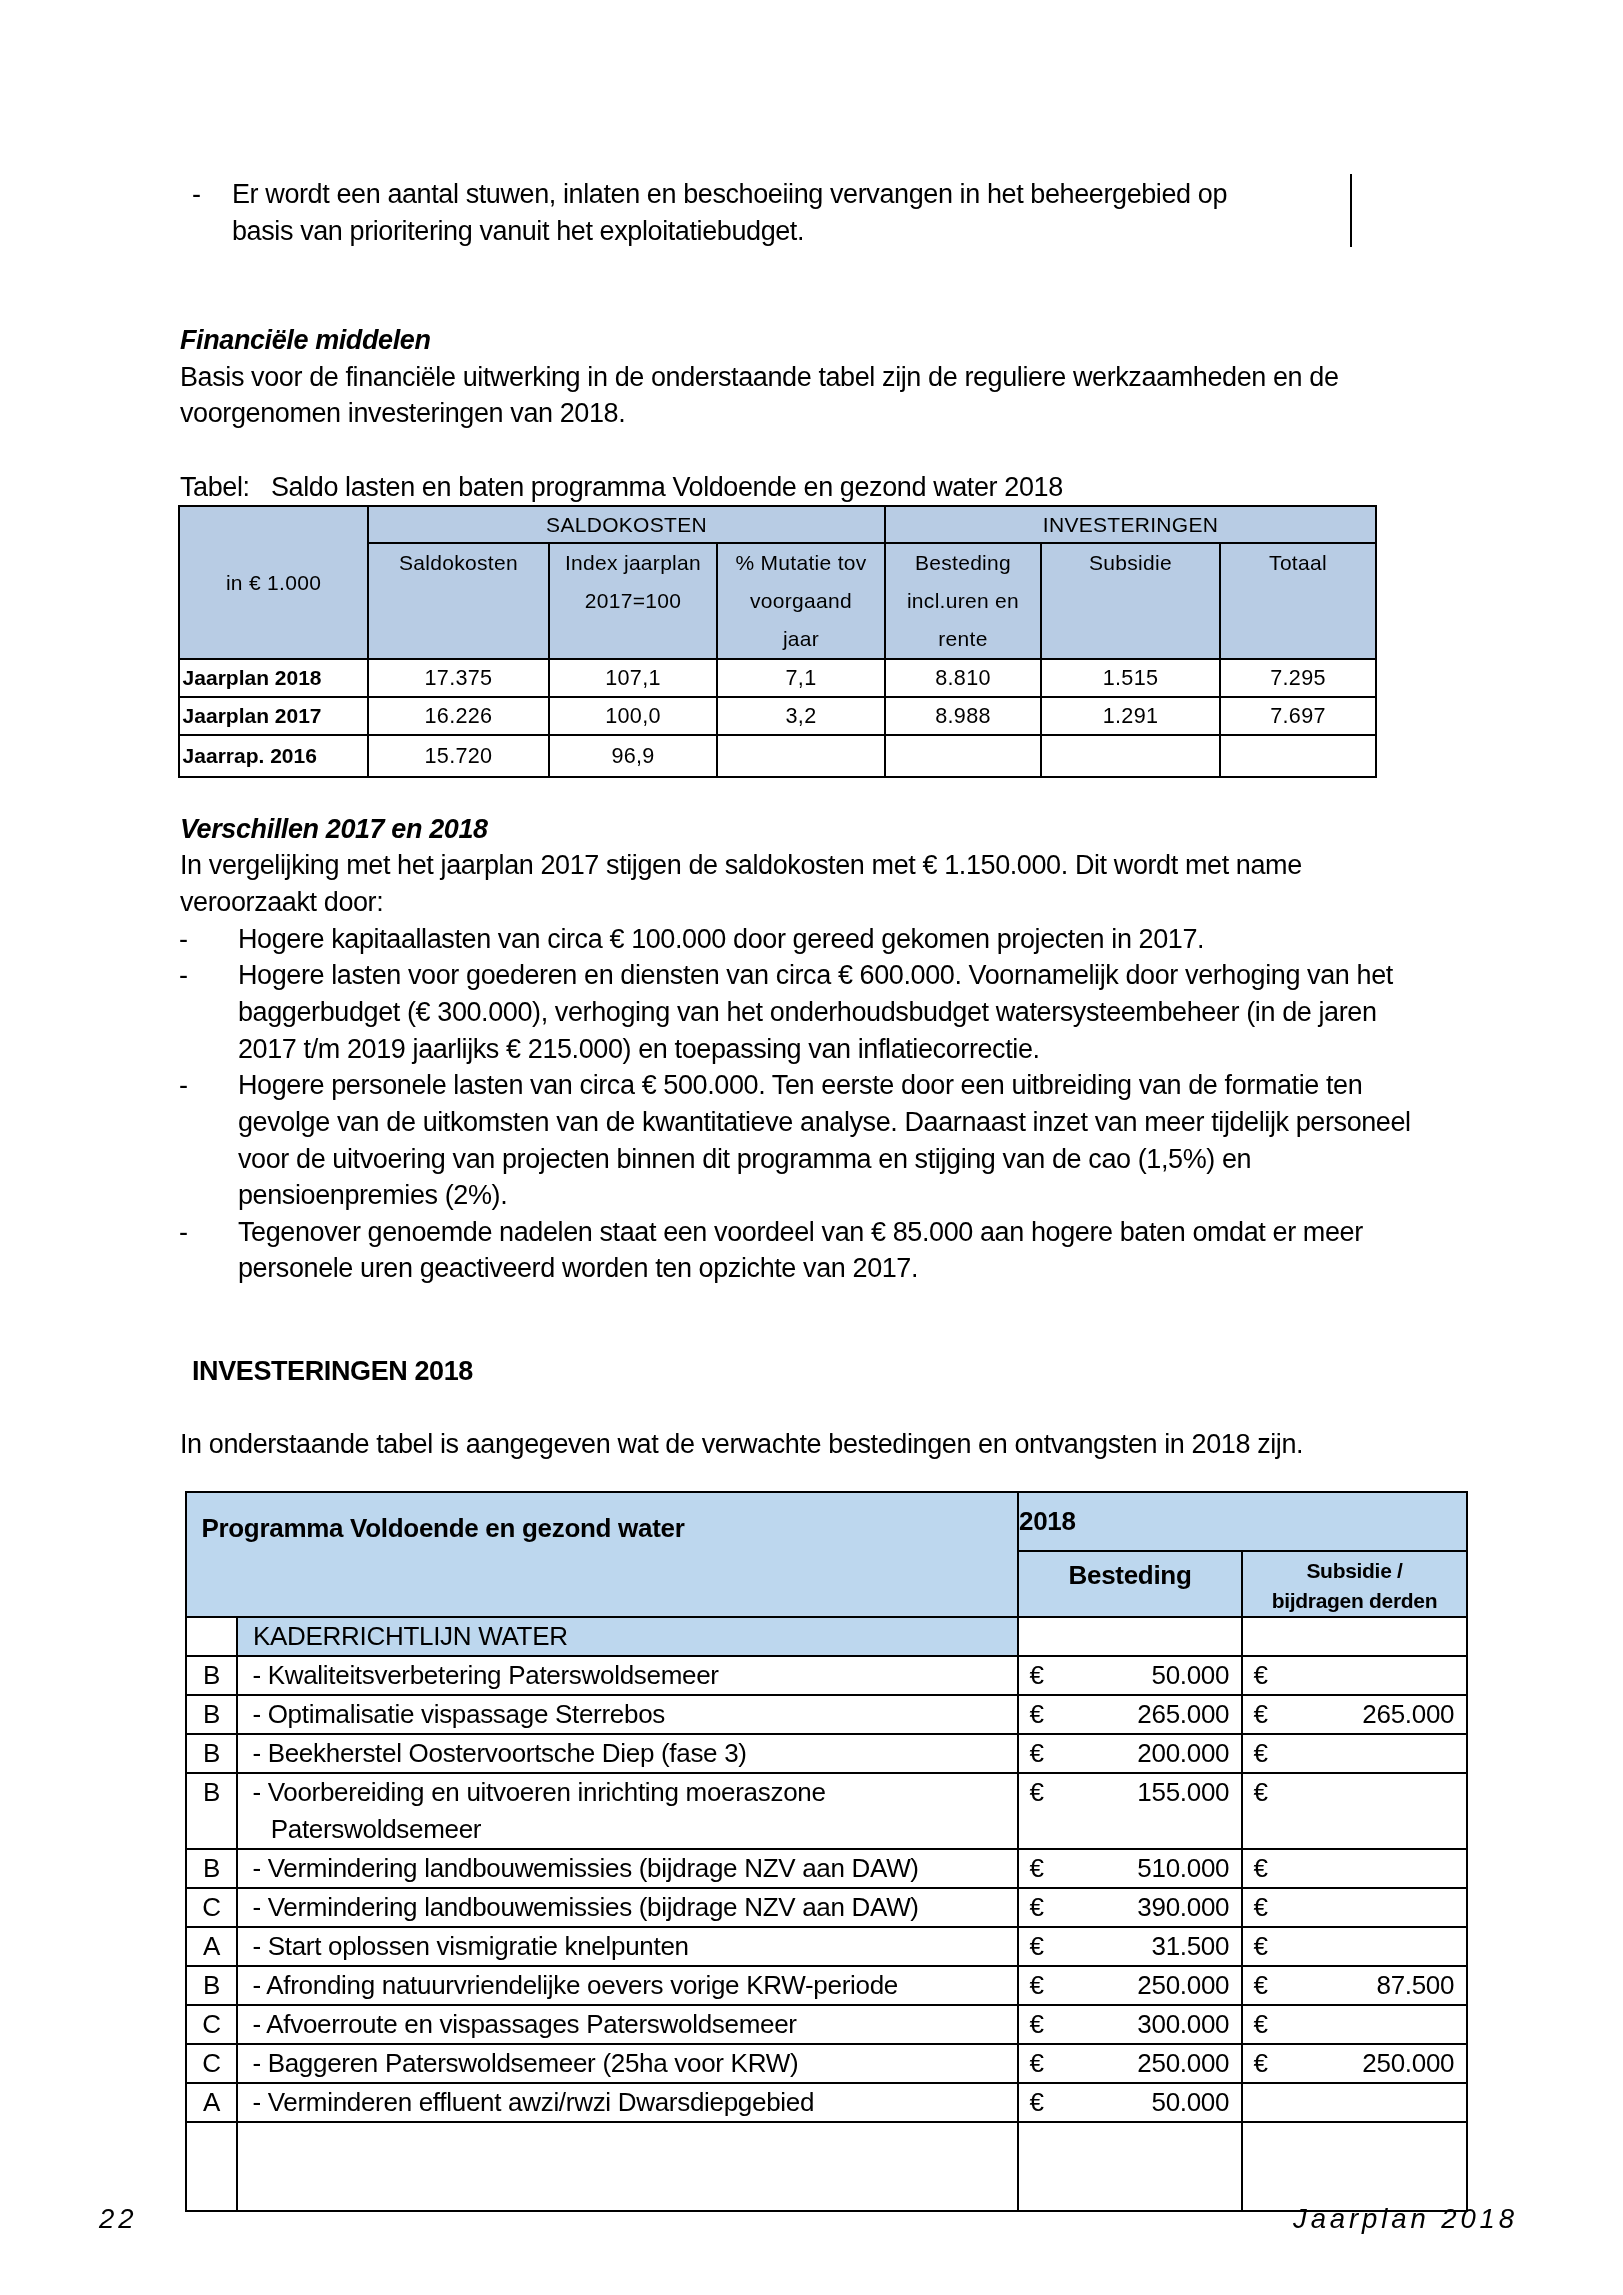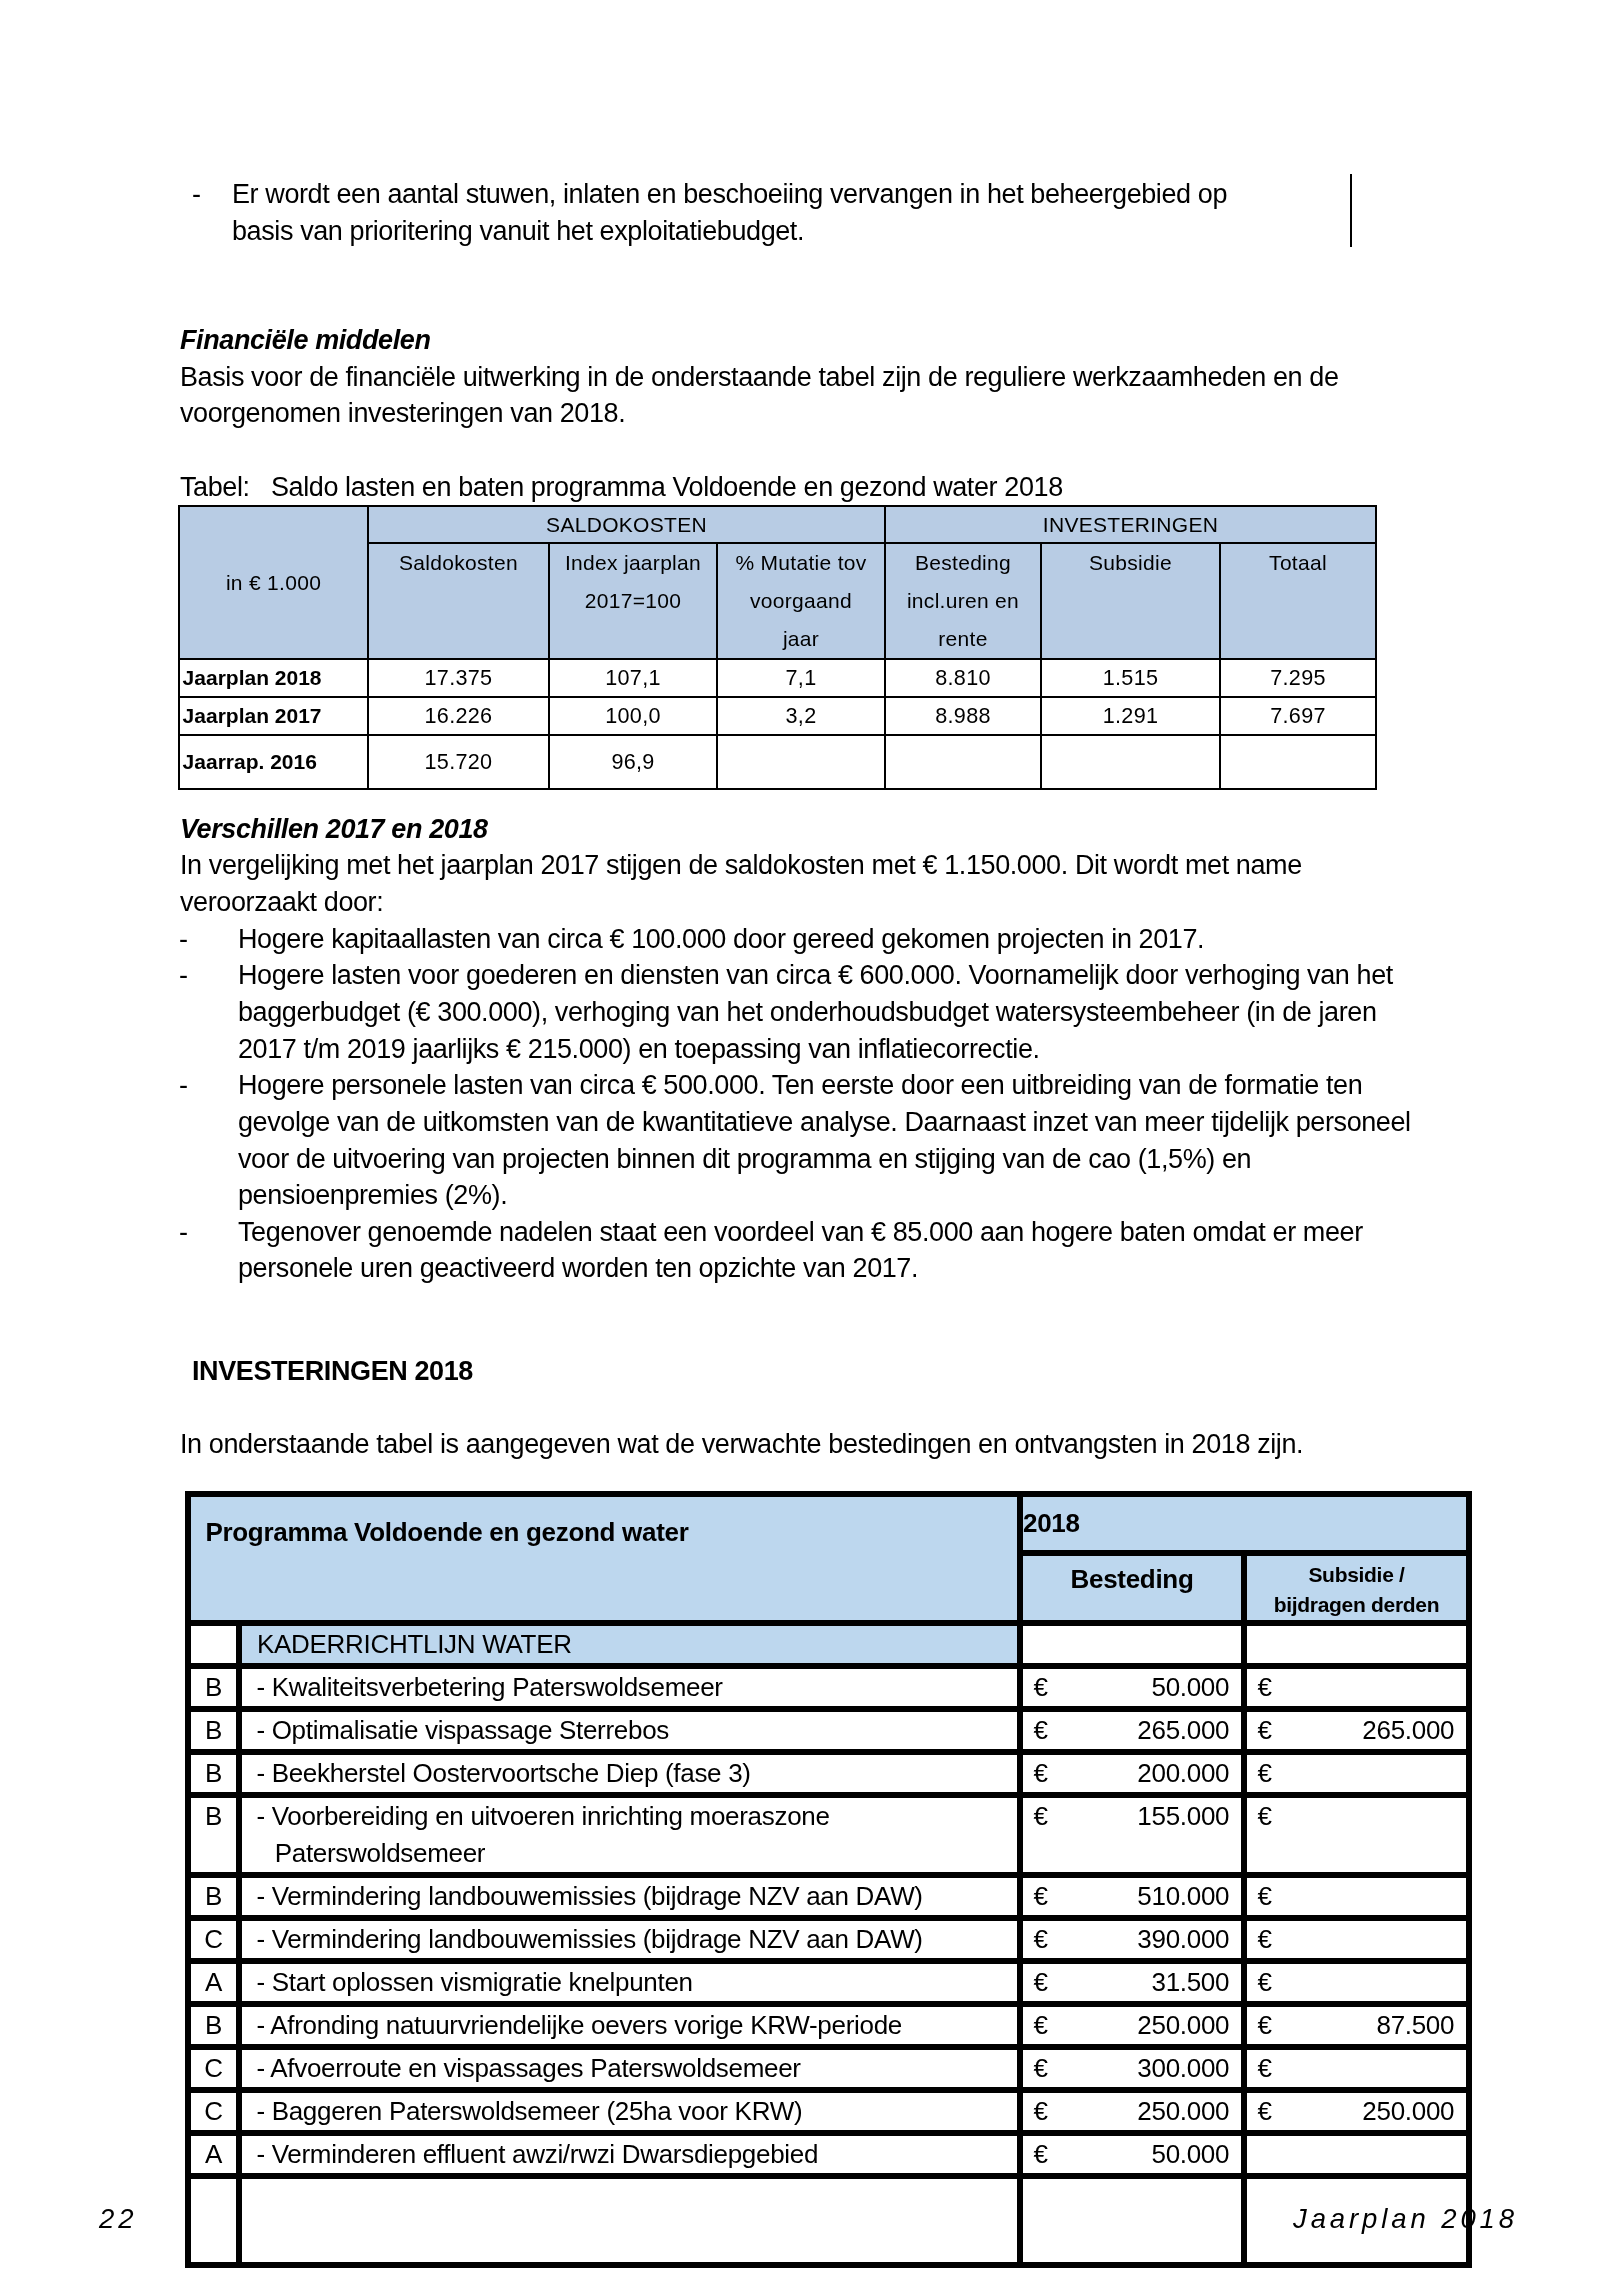--- a/index.html
+++ b/index.html
@@ -17,21 +17,21 @@
         font-size: 21px; letter-spacing: 0.3px; }
   .t1 td { border: 2px solid #000; padding: 0; text-align: center; vertical-align: middle; overflow: hidden; }
   .t1 .hd { background: #b8cce4; }
   .t1 .sub { vertical-align: top; line-height: 38px; }
   .t1 .rowlbl { text-align: left; font-weight: bold; padding-left: 2.6px; font-size: 21px; letter-spacing: 0; }
   .t1 td.num { font-size: 21.6px; }
 
   
   .t2 { position: absolute; left: 185px; top: 1491px; border-collapse: collapse; table-layout: fixed;
         font-size: 26px; letter-spacing: -0.3px; }
-  .t2 td { border: 6px solid #000000; padding: 0; vertical-align: top; overflow: hidden; }
+  .t2 td { border: 2px solid #000000; padding: 0; vertical-align: top; overflow: hidden; }
   .t2 .hd { background: #bdd7ee; }
   .t2 .title { font-weight: bold; font-size: 26px; vertical-align: top; padding: 19.6px 0 0 14.4px; }
   .t2 .yr { font-weight: bold; text-align: left; vertical-align: middle; font-size: 26px; }
   .t2 .bst { font-weight: bold; text-align: center; font-size: 26px; padding-top: 7.9px; }
   .t2 .sbs { font-weight: bold; text-align: center; font-size: 21px; line-height: 30px; padding-top: 3.9px; }
   .t2 .cat { text-align: center; line-height: 37px; }
   .t2 .desc { line-height: 37px; padding-left: 14.4px; white-space: nowrap; }
   .t2 .desc .d2 { display: block; padding-left: 18.3px; }
   .t2 .krw { padding-left: 15px; line-height: 37px; }
   .t2 .money { line-height: 37px; padding: 0 11.8px 0 10.5px; white-space: nowrap; }
@@ -108,21 +108,21 @@
   </tr>
   <tr style="height:38px">
     <td class="rowlbl">Jaarplan 2017</td>
     <td class="num">16.226</td>
     <td class="num">100,0</td>
     <td class="num">3,2</td>
     <td class="num">8.988</td>
     <td class="num">1.291</td>
     <td class="num">7.697</td>
   </tr>
-  <tr style="height:54px">
+  <tr style="height:42px">
     <td class="rowlbl">Jaarrap. 2016</td>
     <td class="num">15.720</td>
     <td class="num">96,9</td>
     <td class="num"></td>
     <td class="num"></td>
     <td class="num"></td>
     <td class="num"></td>
   </tr>
 </tbody>
   </table>

